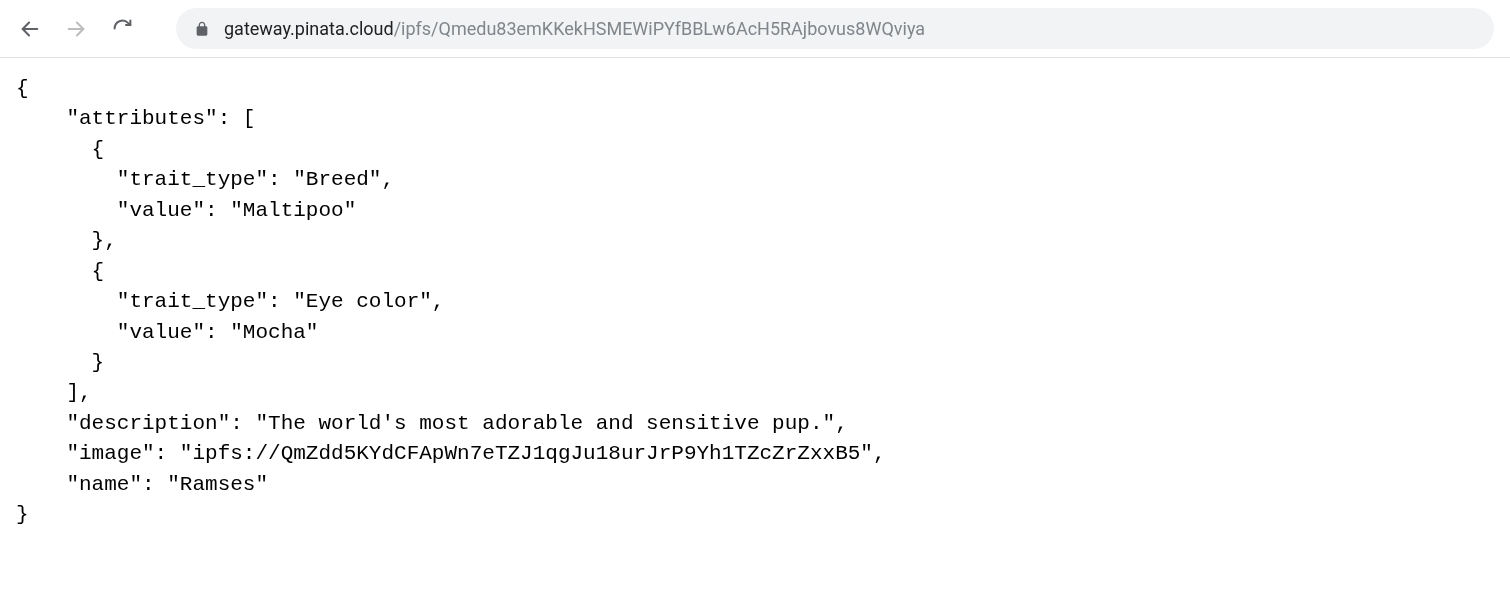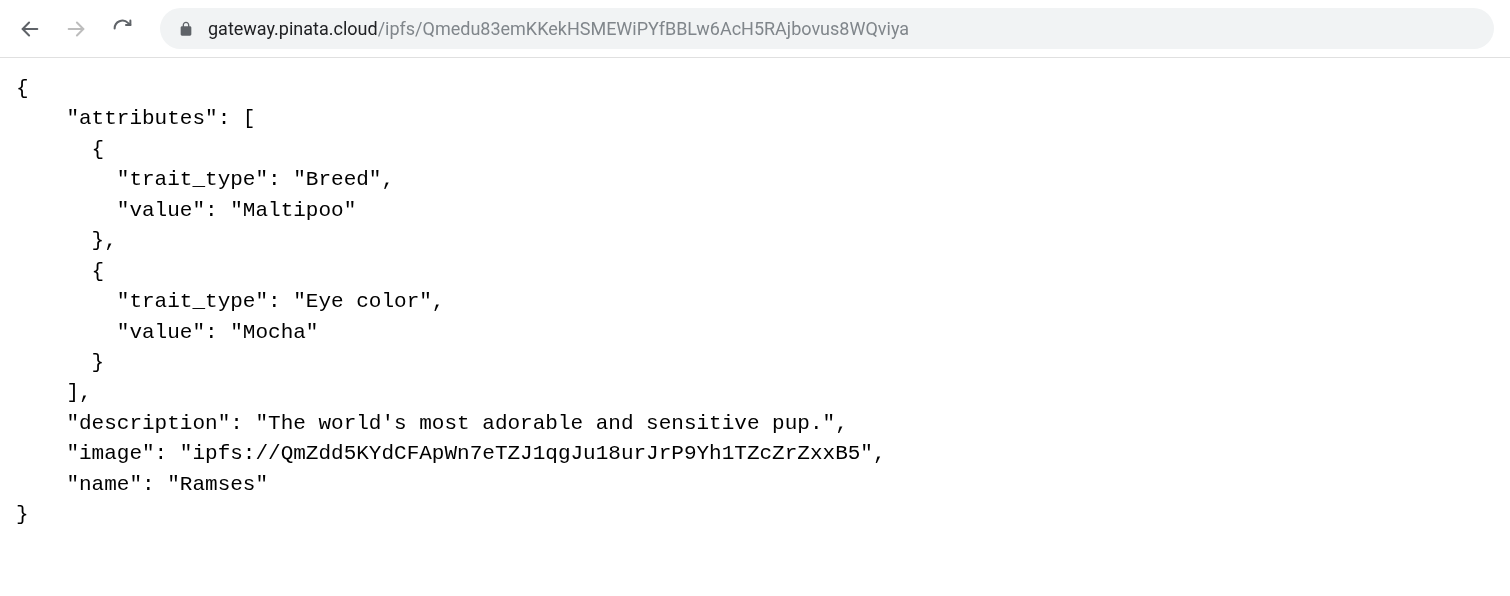--- a/index.html
+++ b/index.html
@@ -8,21 +8,21 @@
       box-sizing: border-box;
     }
     body {
       font-family: -apple-system, BlinkMacSystemFont, "Segoe UI", Roboto, sans-serif;
       background: #fff;
     }
     .browser-toolbar {
       display: flex;
       align-items: center;
       padding: 8px 16px;
-      gap: 12px;
+      gap: 28px;
       border-bottom: 1px solid #e0e0e0;
       background: #fff;
     }
     .nav-buttons {
       display: flex;
       align-items: center;
       gap: 18px;
     }
     .nav-btn {
       display: flex;

